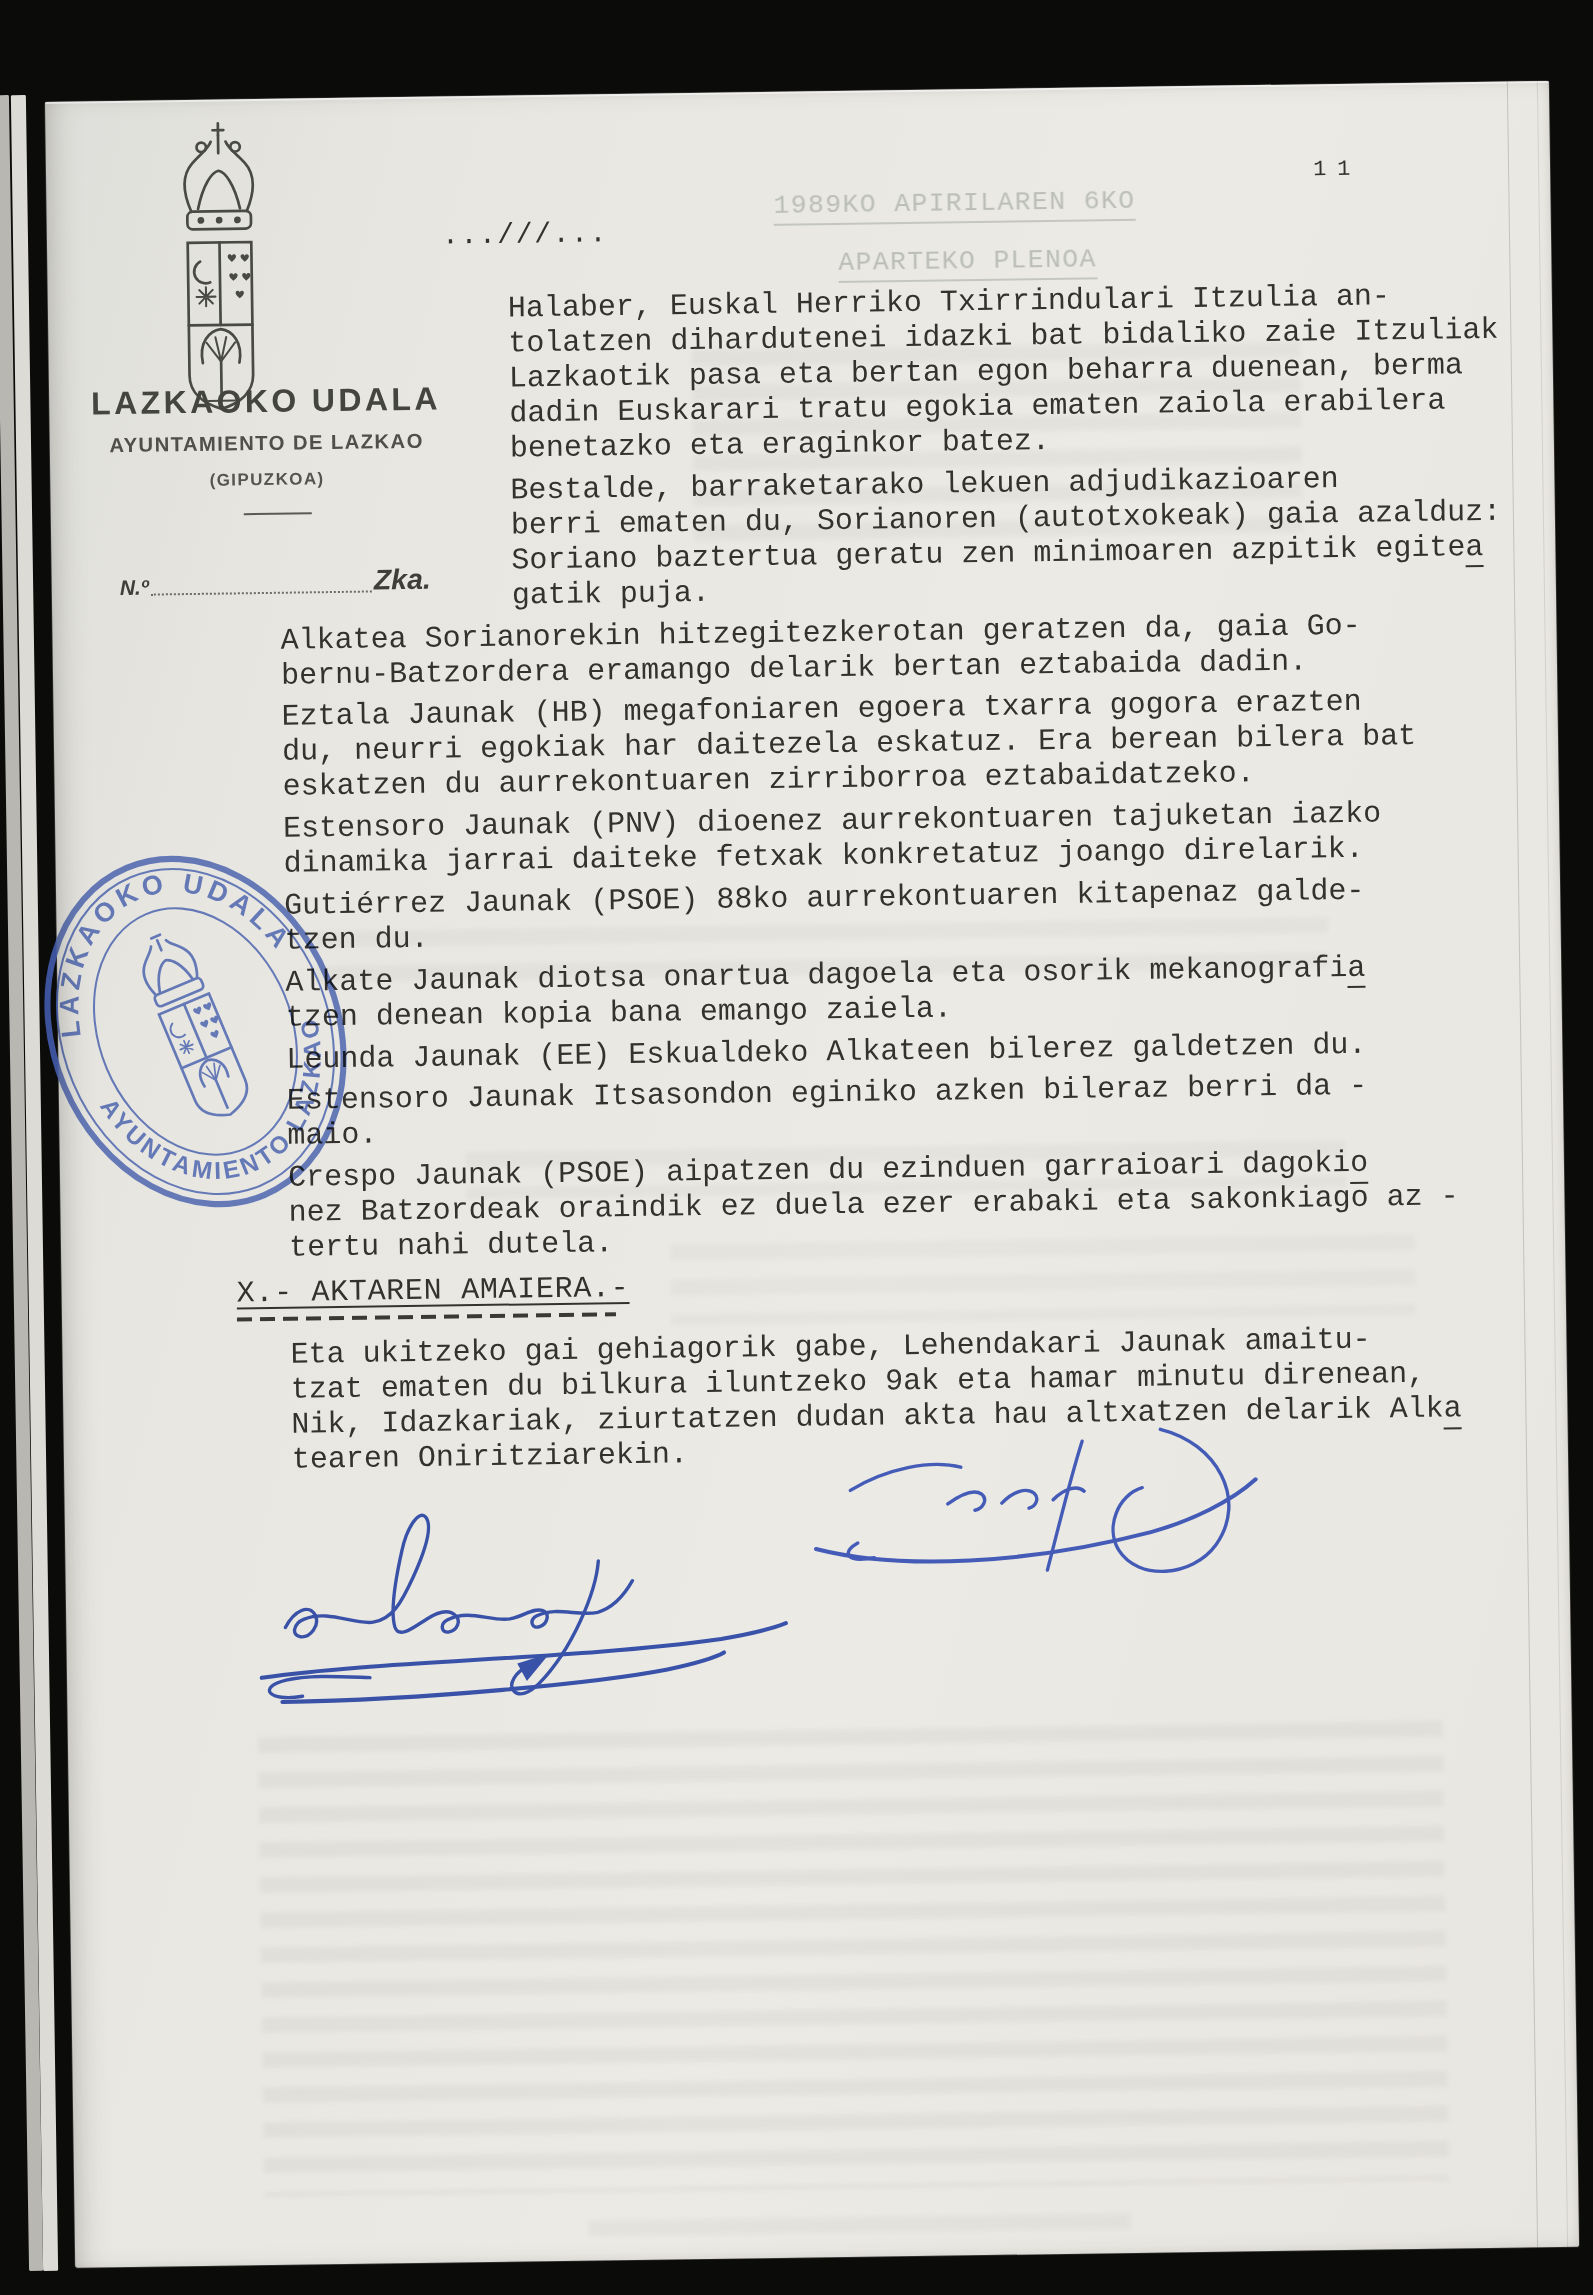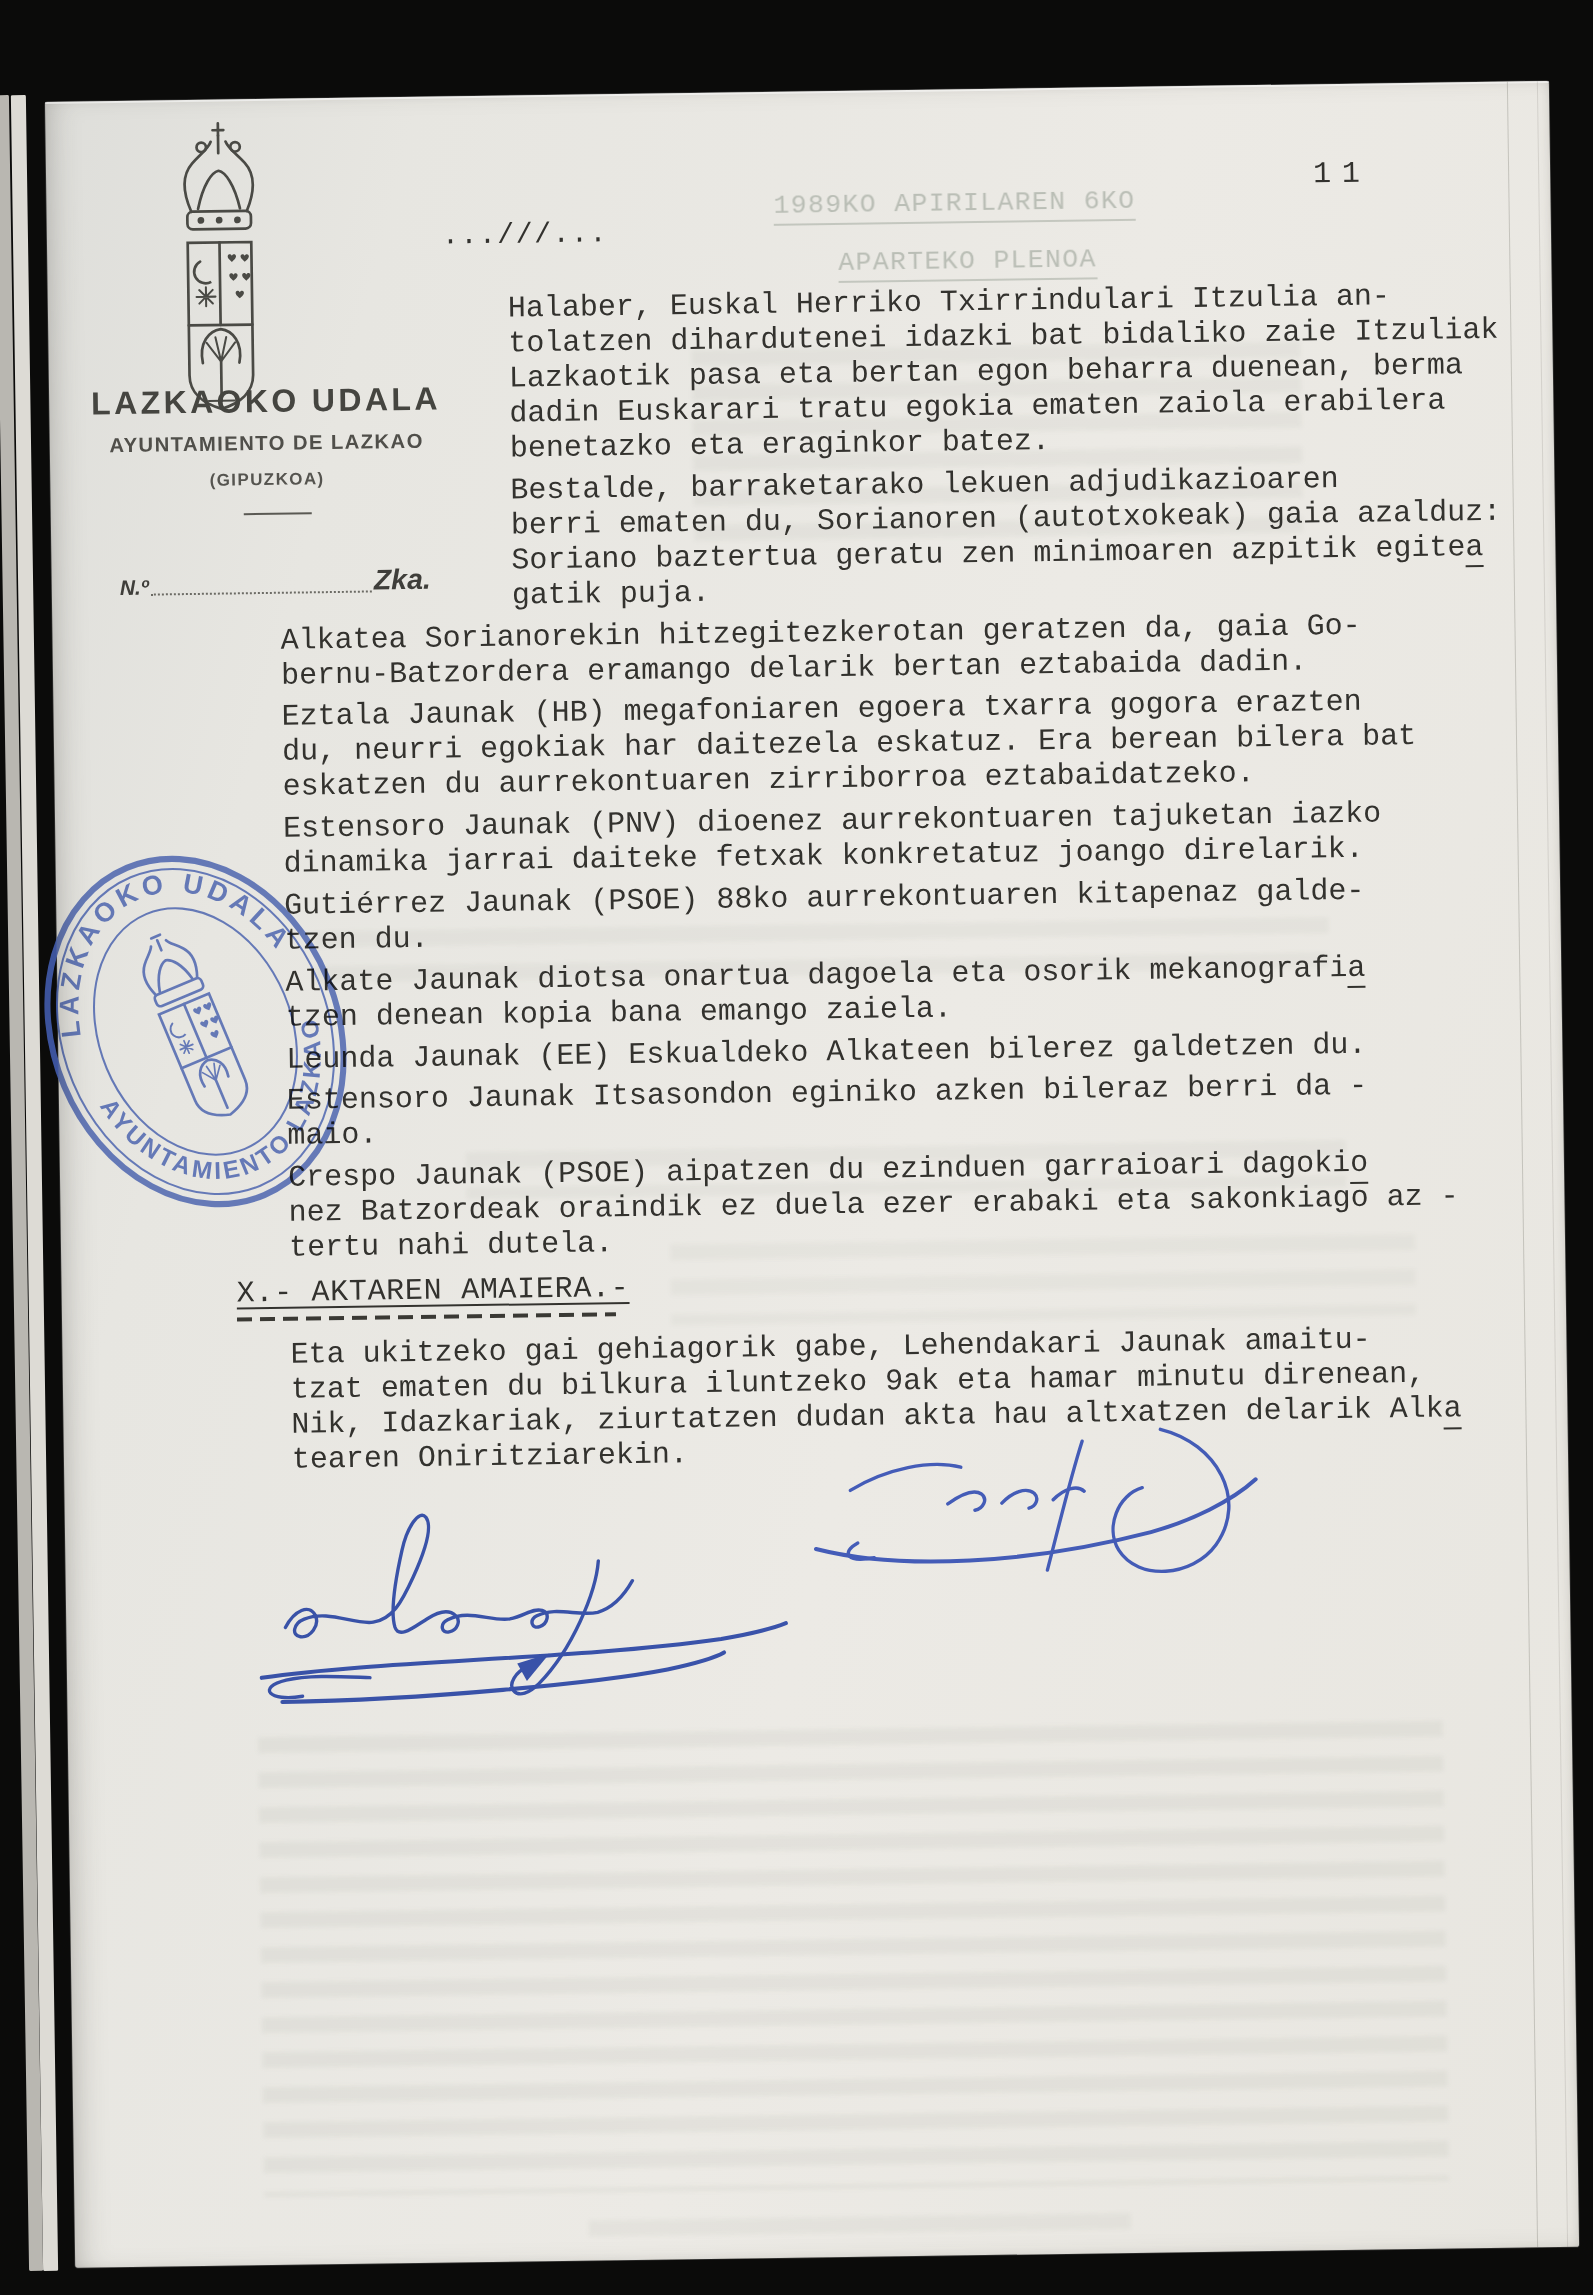--- a/index.html
+++ b/index.html
@@ -28,21 +28,21 @@
   .lh-rule{position:absolute;left:193px;top:414px;width:68px;height:2px;background:#5a5953;}
   .numline{position:absolute;left:68px;top:466px;width:311px;color:#3f3e3a;
            font-style:italic;display:flex;align-items:flex-end;}
   .num-prefix{font-size:21px;font-weight:bold;}
   .num-dots{flex:1;border-bottom:2px dotted #6c6b65;margin:0 2.7px 4.1px 2.7px;height:20.3px;}
   .num-suffix{font-size:28.4px;font-weight:bold;text-align:right;}
 
   
   .tw{font-family:"Liberation Mono","DejaVu Sans Mono",monospace;color:#33322e;
       text-shadow:0 0 1.4px rgba(255,255,255,.35);}
-  .page-number{position:absolute;left:1267px;top:73px;font-size:30px;letter-spacing:10.8px;text-align:right;}
+  .page-number{position:absolute;left:1267px;top:73px;font-size:22px;letter-spacing:10.8px;text-align:right;}
   .cont-marker{position:absolute;left:395px;top:123px;font-size:28.4px;letter-spacing:1.4px;}
   .body{position:absolute;left:175px;top:196px;width:1239px;font-size:30px;line-height:35px;white-space:pre;}
   .para{margin:0 0 6.8px 0;}
   .para.narrow{margin-left:223px;text-indent:62px;}
   .para.wide{text-indent:53px;}
   .uline{border-bottom:2px solid #33322e;padding-bottom:1.4px;}
   .sec-heading{margin:9.5px 0 4.1px 0;text-indent:0;letter-spacing:0.7px;
                text-decoration:underline;text-underline-offset:6.1px;text-decoration-thickness:2px;}
   .sec-dashes{width:379px;height:3.4px;margin:6.8px 0 17.6px 0;
               background:repeating-linear-gradient(90deg,#3a3934 0 15px,transparent 15px 23px);}

